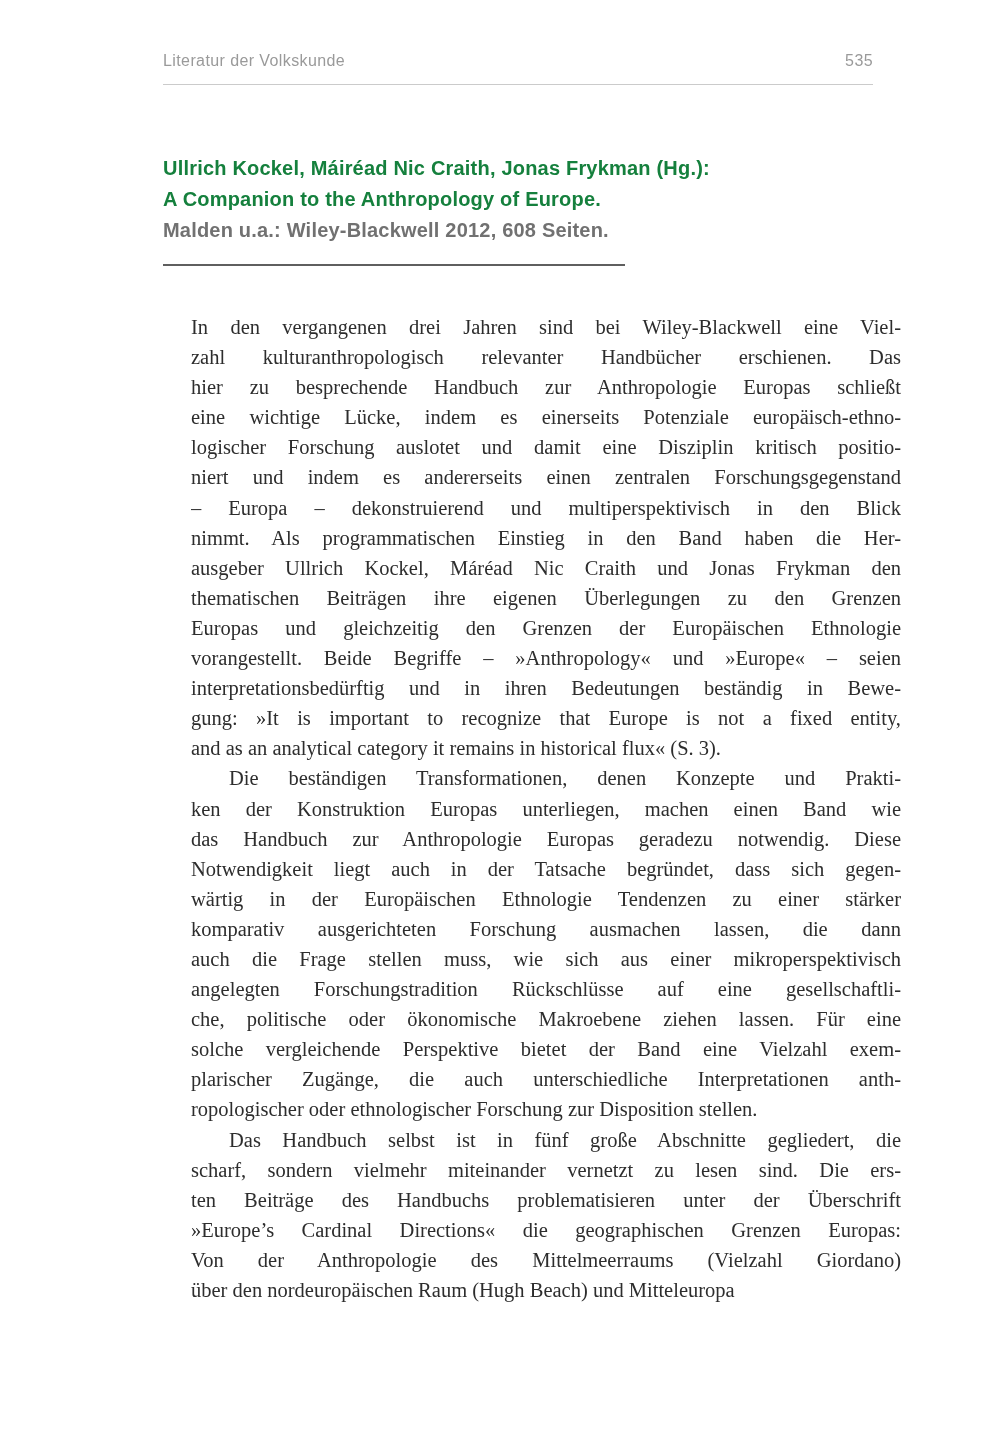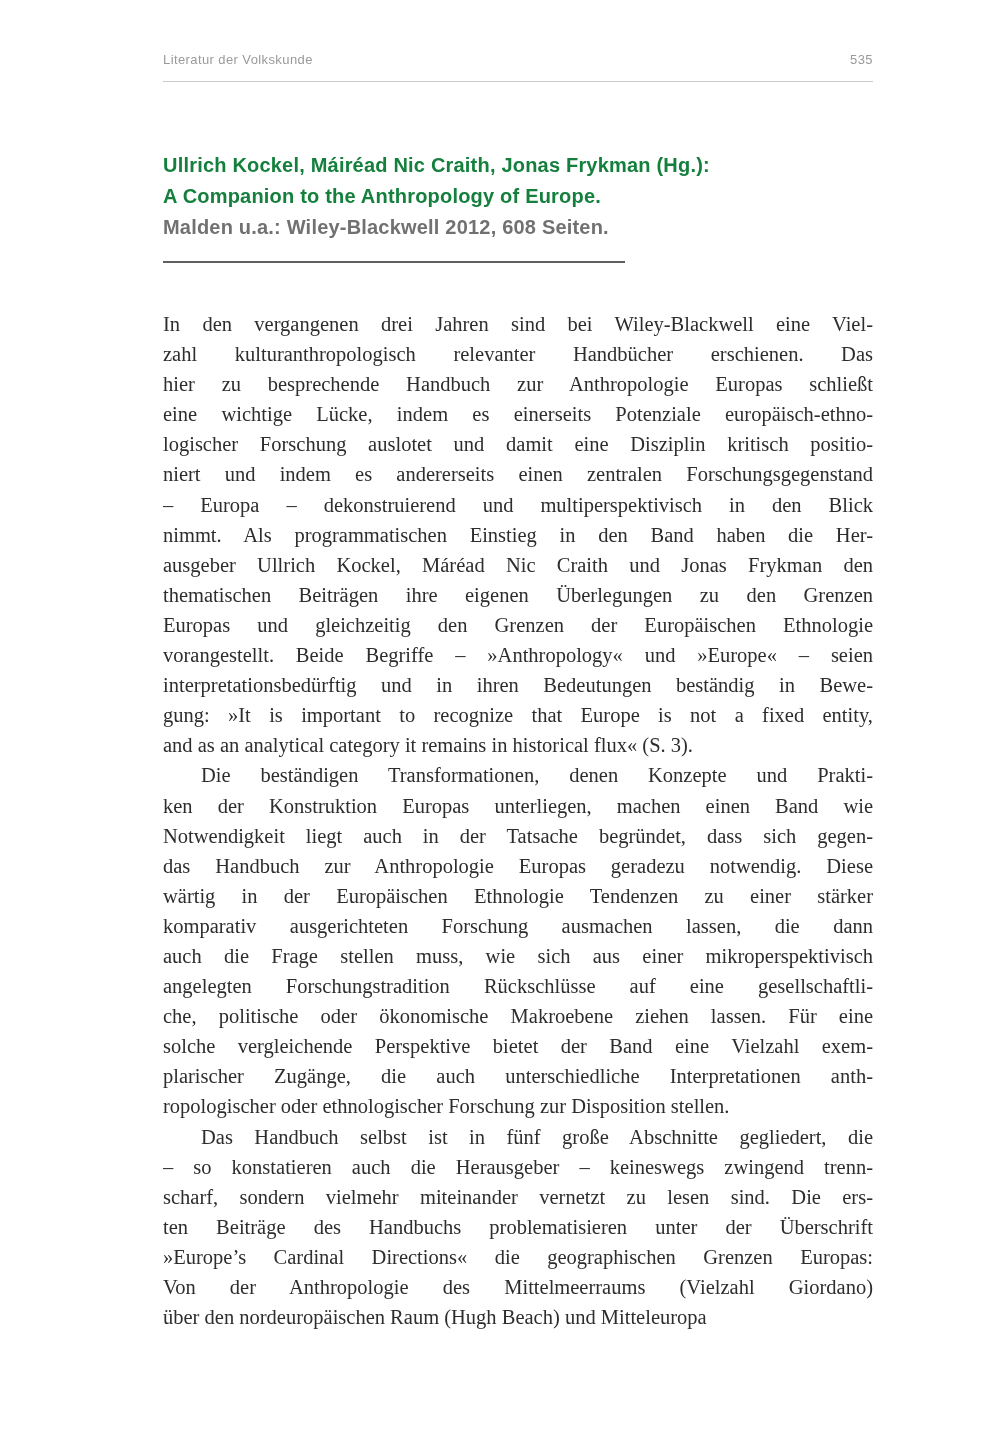--- a/index.html
+++ b/index.html
@@ -19,21 +19,21 @@
     background: #ffffff;
   }
   .content { width: 710px; }
 
   
   .page-header {
     display: flex;
     justify-content: space-between;
     align-items: baseline;
     width: 710px;
-    font-size: 13px;
+    font-size: 16px;
     letter-spacing: 0.4px;
     color: #9a9a9a;
   }
   .header-rule {
     width: 710px;
     height: 1px;
     background: #cbcbcb;
     margin-top: 14px;
   }
 
@@ -62,21 +62,21 @@
   }
 
   
   .body-text {
     margin-top: 46px;
     width: 710px;
     font-family: "Liberation Serif", serif;
     font-size: 20.5px;
     color: #2d2d2d;
   }
-  .paragraph { width: 710px; }
+  .paragraph { width: 710px; margin-left: 28px; }
   .line {
     width: 710px;
     height: 30.1px;
     line-height: 30.1px;
     text-align: justify;
     text-align-last: justify;
     overflow: hidden;
   }
   .line.last {
     text-align-last: left;
@@ -119,34 +119,33 @@
           <div class="line">thematischen Beiträgen ihre eigenen Überlegungen zu den Grenzen</div>
           <div class="line">Europas und gleichzeitig den Grenzen der Europäischen Ethnologie</div>
           <div class="line">vorangestellt. Beide Begriffe – »Anthropology« und »Europe« – seien</div>
           <div class="line">interpretationsbedürftig und in ihren Bedeutungen beständig in Bewe-</div>
           <div class="line">gung: »It is important to recognize that Europe is not a fixed entity,</div>
           <div class="line last">and as an analytical category it remains in historical flux« (S. 3).</div>
         </div>
         <div class="paragraph indent-first">
           <div class="line first">Die beständigen Transformationen, denen Konzepte und Prakti-</div>
           <div class="line">ken der Konstruktion Europas unterliegen, machen einen Band wie</div>
+          <div class="line">das Handbuch zur Anthropologie Europas geradezu notwendig. Diese</div>
           <div class="line">Notwendigkeit liegt auch in der Tatsache begründet, dass sich gegen-</div>
-          <div class="line">das Handbuch zur Anthropologie Europas geradezu notwendig. Diese</div>
           <div class="line">wärtig in der Europäischen Ethnologie Tendenzen zu einer stärker</div>
           <div class="line">komparativ ausgerichteten Forschung ausmachen lassen, die dann</div>
           <div class="line">auch die Frage stellen muss, wie sich aus einer mikroperspektivisch</div>
           <div class="line">angelegten Forschungstradition Rückschlüsse auf eine gesellschaftli-</div>
           <div class="line">che, politische oder ökonomische Makroebene ziehen lassen. Für eine</div>
           <div class="line">solche vergleichende Perspektive bietet der Band eine Vielzahl exem-</div>
           <div class="line">plarischer Zugänge, die auch unterschiedliche Interpretationen anth-</div>
           <div class="line last">ropologischer oder ethnologischer Forschung zur Disposition stellen.</div>
         </div>
         <div class="paragraph indent-first">
           <div class="line first">Das Handbuch selbst ist in fünf große Abschnitte gegliedert, die</div>
-          <div class="line">– so konstatieren auch die Herausgeber – keineswegs zwingend trenn-</div>
           <div class="line">scharf, sondern vielmehr miteinander vernetzt zu lesen sind. Die ers-</div>
           <div class="line">ten Beiträge des Handbuchs problematisieren unter der Überschrift</div>
           <div class="line">»Europe’s Cardinal Directions« die geographischen Grenzen Europas:</div>
           <div class="line">Von der Anthropologie des Mittelmeerraums (Vielzahl Giordano)</div>
           <div class="line last">über den nordeuropäischen Raum (Hugh Beach) und Mitteleuropa</div>
         </div>
       </main>
 
   </div>
 </div>

